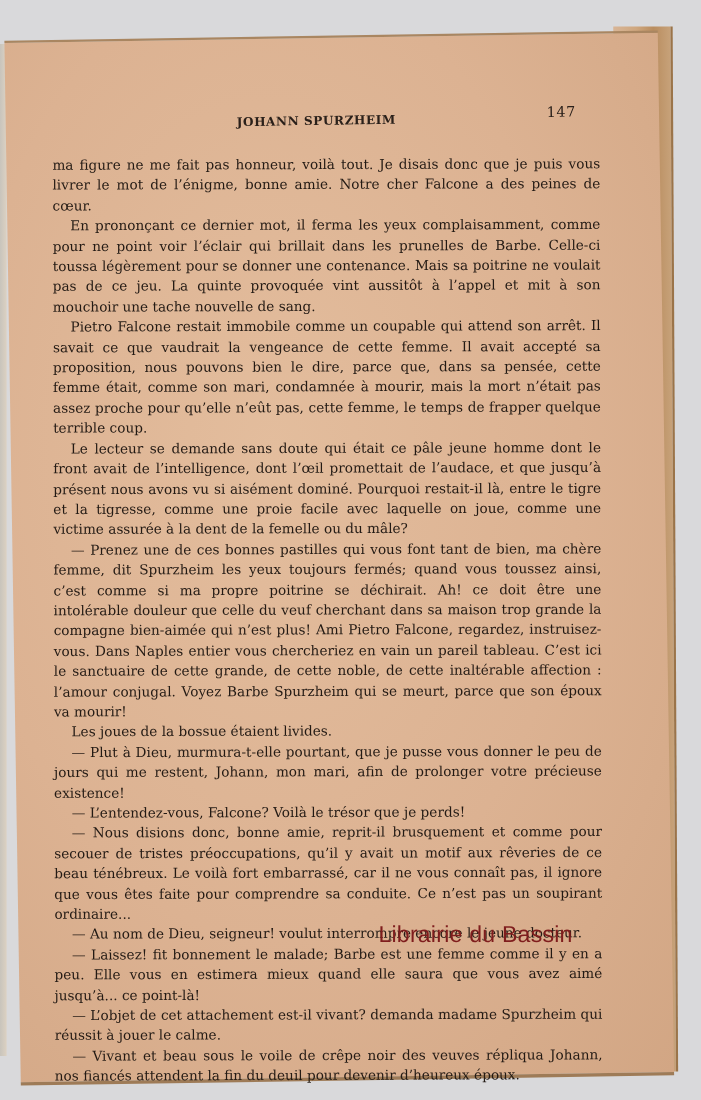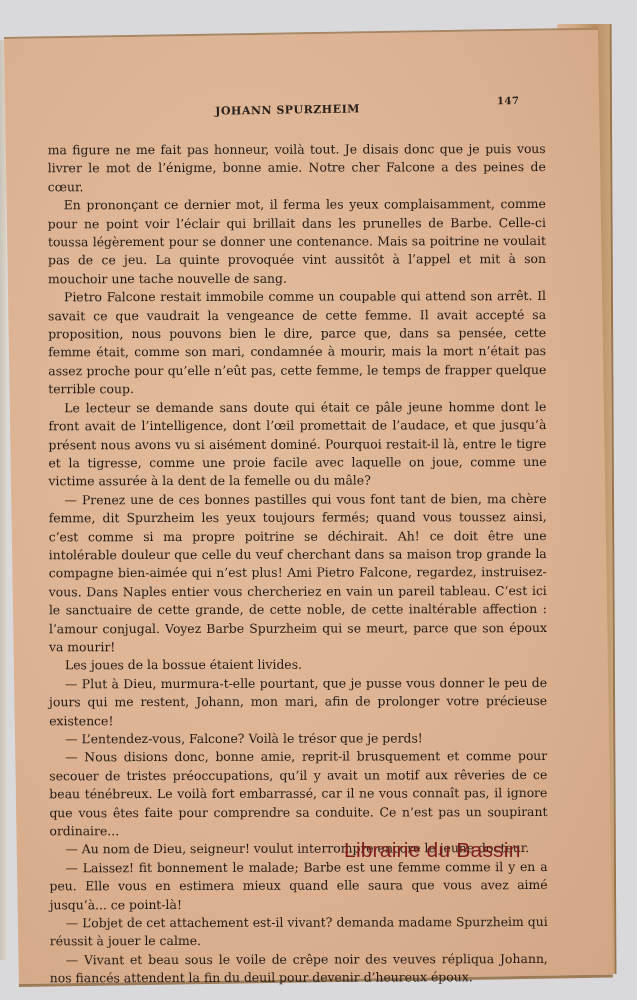--- a/index.html
+++ b/index.html
@@ -28,21 +28,21 @@
     }
     .page-inner {
       position: absolute; left: 0; top: 0; right: 0; bottom: 0;
     }
     .running-head {
       position: absolute; top: 69px; left: 0; width: 594px;
       font-family: "DejaVu Serif", serif;
       font-size: 11px; letter-spacing: 0.5px; color: #2a201a;
     }
     .running-head .title { position: absolute; left: 210px; font-weight: bold; }
-    .running-head .num { position: absolute; left: 492px; top: -5px; font-size: 10px; font-weight: bold; }
+    .running-head .num { position: absolute; left: 492px; top: -5px; font-size: 13px; font-weight: normal; }
     .body-text {
       position: absolute; top: 103px; left: 42px; width: 498px;
       font-family: "DejaVu Serif", serif;
       font-size: 12.4px; line-height: 18.4px; color: #231a14;
       text-align: justify;
       transform: rotate(0.75deg);
       transform-origin: 0 0;
     }
     .body-text p { margin: 0; text-indent: 16px; }
     .body-text p.cont { text-indent: 0; }

